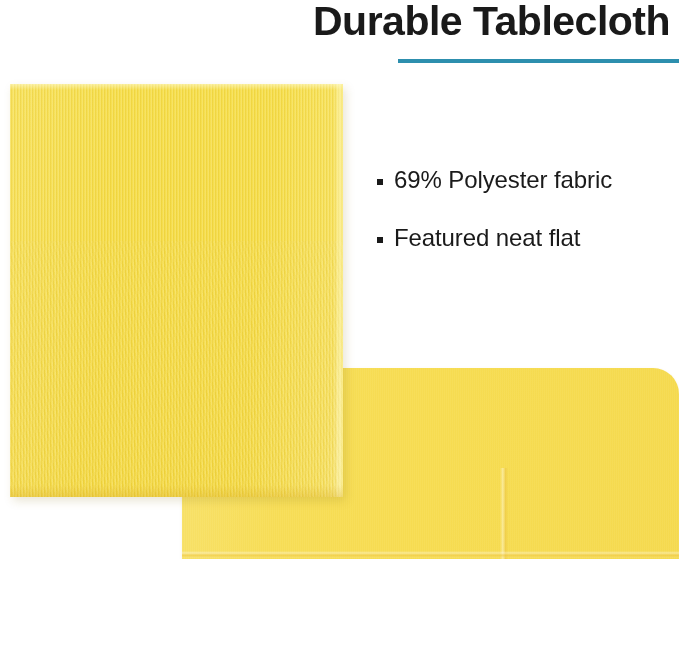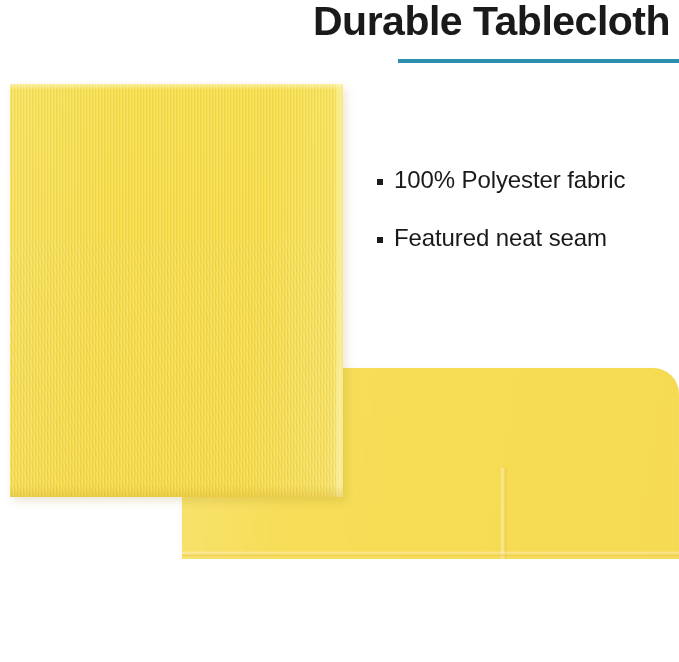--- a/index.html
+++ b/index.html
@@ -261,21 +261,21 @@
     <span class="sr-only">Folded yellow polyester tablecloth showing ribbed fabric texture</span>
   </div>
 
   <div class="headline">Durable Tablecloth</div>
 
   <div class="rule"></div>
 
   <div class="bullet-list">
     <div class="bullet-row">
       <span class="bullet-mark"></span>
-      <span class="bullet-text">100% Polyester fabric</span>
+      <span class="bullet-text">69% Polyester fabric</span>
     </div>
     <div class="bullet-row">
       <span class="bullet-mark"></span>
-      <span class="bullet-text">Featured neat seam</span>
+      <span class="bullet-text">Featured neat flat</span>
     </div>
   </div>
 
 </div>
 
 </body></html>

